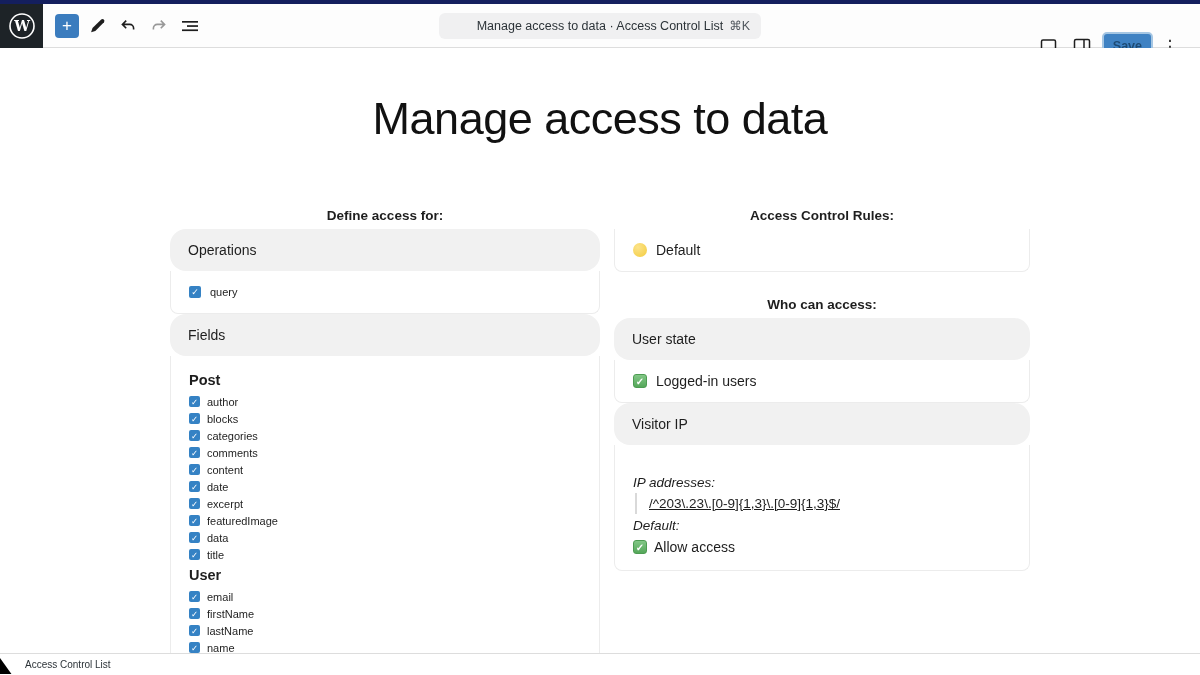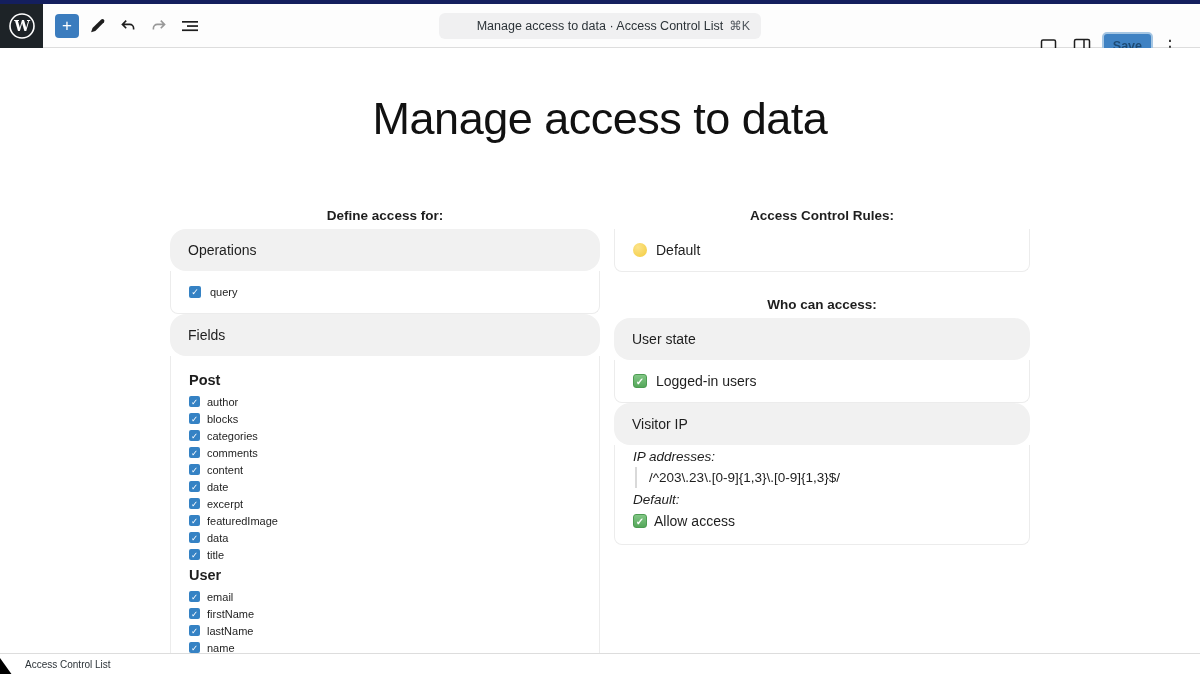--- a/index.html
+++ b/index.html
@@ -62,25 +62,25 @@
   .cb-label { cursor:pointer; }
   .op-label { font-size:11px; }
 
   .yellow-dot { width:14px; height:14px; border-radius:50%; flex:none;
                 background:radial-gradient(circle at 35% 30%, #fce38a, #f3cc3e); }
   .green-check { width:14px; height:14px; border-radius:3px; flex:none;
                  background:linear-gradient(180deg,#82c786,#55a75a);
                  border:1px solid #4d9c52; color:#fff; font-size:10px; font-weight:bold;
                  display:inline-flex; align-items:center; justify-content:center; }
 
-  .vip-body { padding:1px 18px 15px; }
+  .vip-body { padding:27px 18px 15px; }
   .i-label { font-style:italic; font-size:13.5px; margin:3px 0; }
   .regex-row { display:flex; align-items:center; margin:3px 0 4px 2px;
                border-left:2px solid #d9d9d9; padding-left:12px; min-height:21px;
-               font-size:13.5px; }
+               font-size:13.5px;text-decoration:underline; }
   .check-row { display:flex; align-items:center; gap:7px; margin-top:6px; font-size:14px; }
 
   
   .footer { position:relative; height:21px; border-top:1px solid #ddd; background:#fff;
             display:flex; align-items:center; padding-left:25px; font-size:10px;
             color:#2c3338; }
   .cursor-shape { position:absolute; left:0; bottom:0; width:13px; height:16px;
                   background:#000; clip-path:polygon(0 0, 88% 100%, 0 100%); }
 </style>
 </head>

